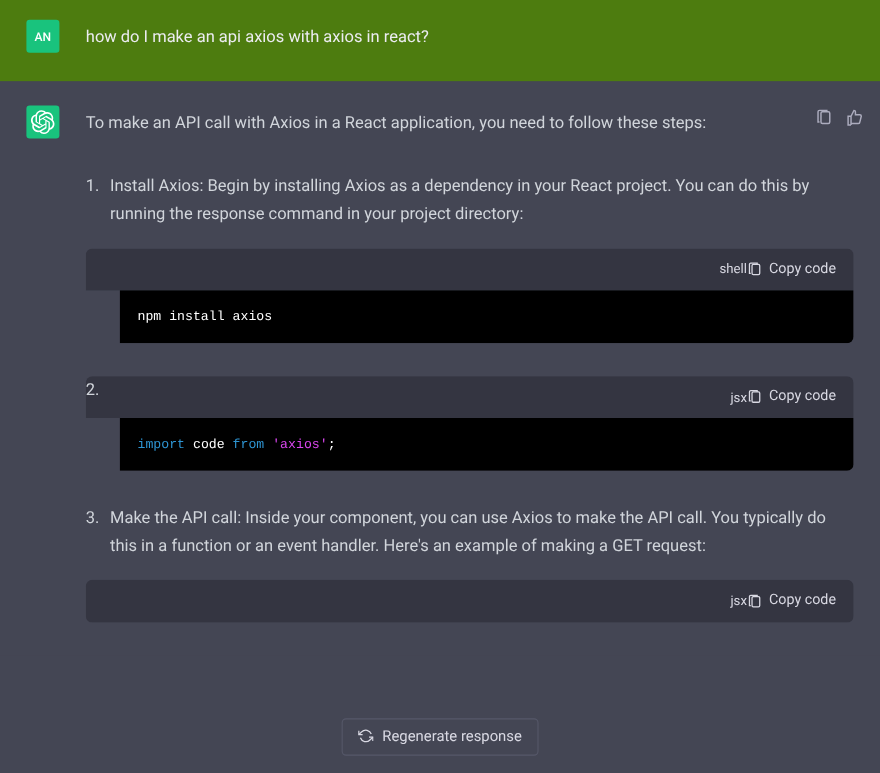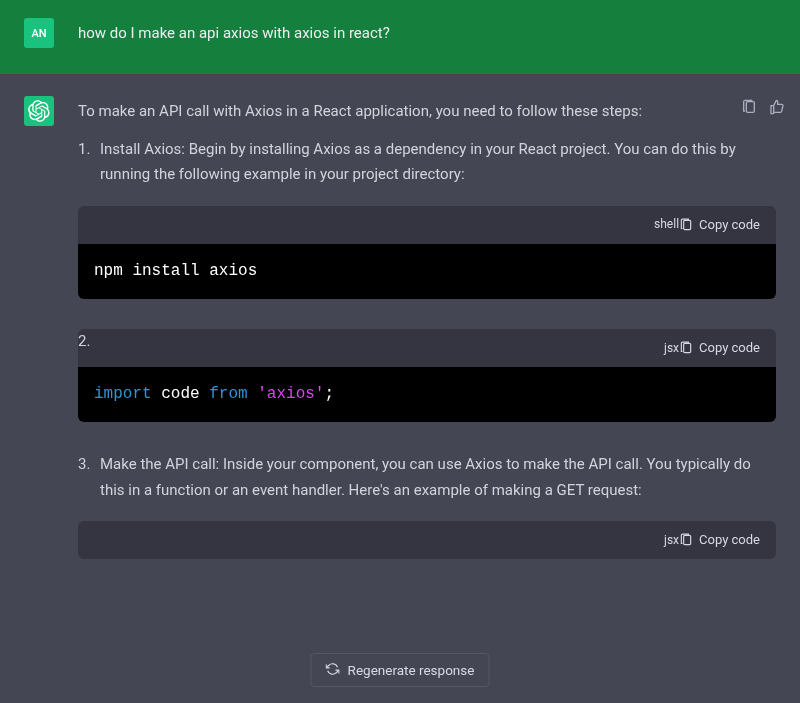--- a/index.html
+++ b/index.html
@@ -9,21 +9,21 @@
     }
     body {
       font-family: -apple-system, BlinkMacSystemFont, "Segoe UI", Roboto, Helvetica, Arial, sans-serif;
       background: #444654;
       color: #d1d5db;
       width: 800px;
       height: 703px;
       overflow: hidden;
     }
     .user-message {
-      background: #15803d;
+      background: #4d7c0f;
       padding: 18px 24px 26px 24px;
       display: flex;
       align-items: flex-start;
       gap: 24px;
     }
     .assistant-message {
       background: #444654;
       padding: 22px 24px 0 24px;
       display: flex;
       align-items: flex-start;
@@ -57,21 +57,21 @@
       flex: 1;
       font-size: 15px;
       line-height: 1.7;
       color: #d1d5db;
       padding-top: 3px;
     }
     .user-text {
       color: #ececf1;
     }
     .intro-text {
-      margin-bottom: 12px;
+      margin-bottom: 32px;
       color: #d1d5db;
     }
     ol {
       list-style: none;
       counter-reset: step;
     }
     ol li {
       counter-increment: step;
       position: relative;
       padding-left: 22px;
@@ -111,22 +111,23 @@
       font-size: 13px;
     }
     .copy-btn svg {
       width: 14px;
       height: 14px;
     }
     .code-body {
       background: #000000;
       padding: 14px 16px;
       font-family: "SFMono-Regular", Consolas, "Liberation Mono", Menlo, monospace;
-      font-size: 16px;
+      font-size: 12px;
       color: #fff;
+      margin-left: 31px;
     }
     .tok-keyword { color: #2e95d3; }
     .tok-var { color: #ffffff; }
     .tok-from { color: #2e95d3; }
     .tok-string { color: #d946ef; }
     .message-actions {
       position: absolute;
       top: 22px;
       right: 12px;
       display: flex;
@@ -183,21 +184,21 @@
   <div class="assistant-message">
     <div class="avatar assistant-avatar">
       <svg viewBox="0 0 41 41" fill="none">
           <path d="M37.5 16.8c.9-2.7.6-5.7-.9-8.1-2.2-3.9-6.7-5.9-11-4.9C23.7 1.6 20.9.4 18 .5c-4.5 0-8.4 2.9-9.8 7.1-2.8.6-5.2 2.3-6.6 4.8-2.2 3.9-1.7 8.7 1.3 12C2 27.1 2.3 30 3.8 32.5c2.2 3.9 6.7 5.9 11 4.9 1.9 2.2 4.7 3.4 7.6 3.3 4.5 0 8.4-2.9 9.8-7.1 2.8-.6 5.2-2.3 6.6-4.8 2.2-3.9 1.7-8.7-1.3-12zm-15 21.3c-1.8 0-3.5-.6-4.9-1.8l.2-.1 8.1-4.7c.4-.2.7-.7.7-1.1v-11.4l3.4 2v9.4c0 4.2-3.4 7.7-7.5 7.7zm-16.4-7c-.9-1.5-1.2-3.4-.9-5.1l.2.1 8.1 4.7c.4.2.9.2 1.3 0l9.9-5.7v3.9l-8.2 4.7c-3.6 2.1-8.2.9-10.4-2.6zM4 13.5c.9-1.5 2.3-2.7 4-3.4v9.6c0 .5.3.9.7 1.1l9.9 5.7-3.4 2-8.1-4.7c-3.6-2.1-4.9-6.7-3.1-10.3zm27.9 6.5l-9.9-5.7 3.4-2 8.1 4.7c3.6 2.1 4.9 6.7 2.8 10.3-.9 1.5-2.3 2.7-4 3.4v-9.6c0-.5-.3-.9-.4-1.1zm3.4-5.1l-.2-.1-8.1-4.7c-.4-.2-.9-.2-1.3 0l-9.9 5.7v-3.9l8.2-4.7c3.6-2.1 8.2-.9 10.3 2.7.9 1.5 1.2 3.3 1 5zm-21.4 7l-3.4-2v-9.4c0-4.2 3.4-7.6 7.6-7.6 1.8 0 3.5.6 4.9 1.8l-.2.1-8.1 4.7c-.4.2-.7.7-.7 1.1l-.1 11.3zm1.9-4l4.4-2.5 4.4 2.5v5.1l-4.4 2.5-4.4-2.5v-5.1z" fill="#fff"></path>
         </svg>
     </div>
     <div class="message-content">
       <div class="intro-text">To make an API call with Axios in a React application, you need to follow these steps:</div>
       <ol>
         <li>
-          <div class="step-text">Install Axios: Begin by installing Axios as a dependency in your React project. You can do this by running the following example in your project directory:</div>
+          <div class="step-text">Install Axios: Begin by installing Axios as a dependency in your React project. You can do this by running the response command in your project directory:</div>
           <div class="code-block">
             <div class="code-header">
               <span>shell</span>
               <span class="copy-btn">
                 <svg viewBox="0 0 24 24" fill="none" stroke="currentColor" stroke-width="2">
                     <rect x="8" y="4" width="12" height="16" rx="2"></rect>
                     <path d="M16 4V2H6a2 2 0 0 0-2 2v14h2"></path>
                   </svg>
                 <span>Copy code</span>
               </span>

